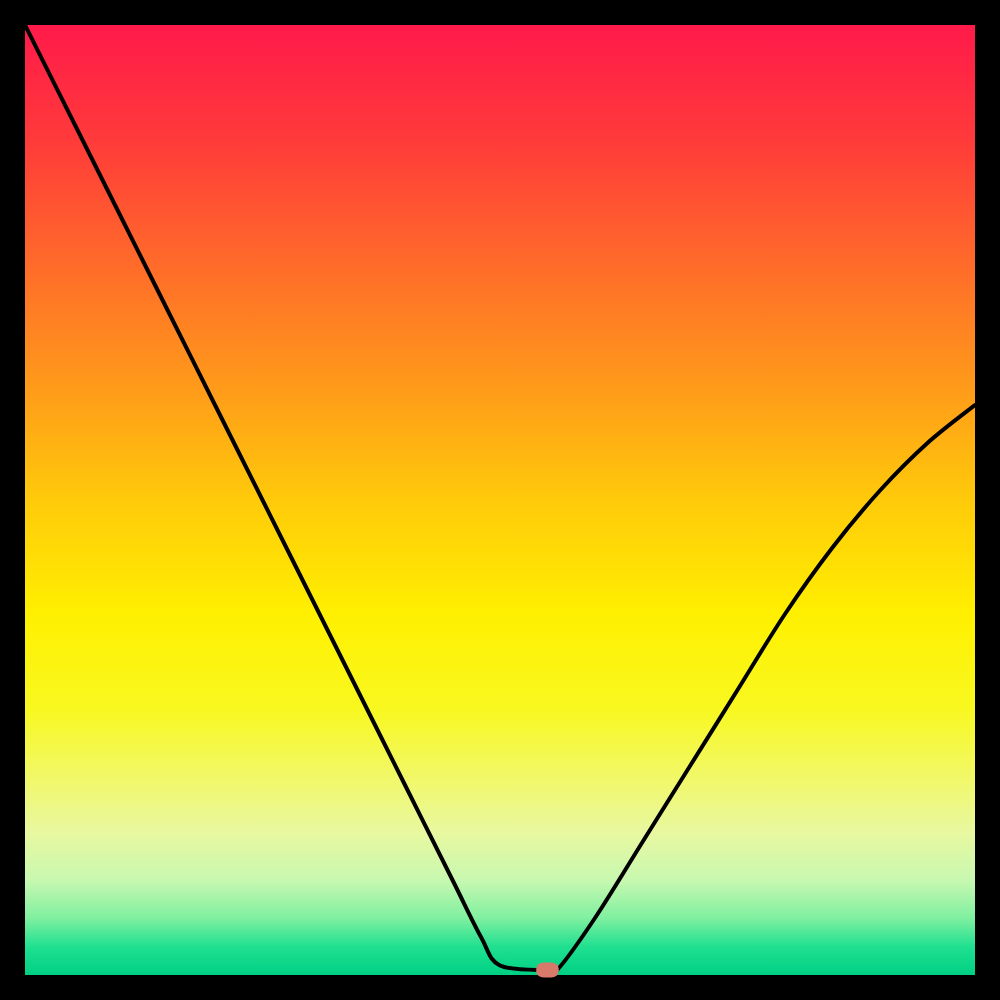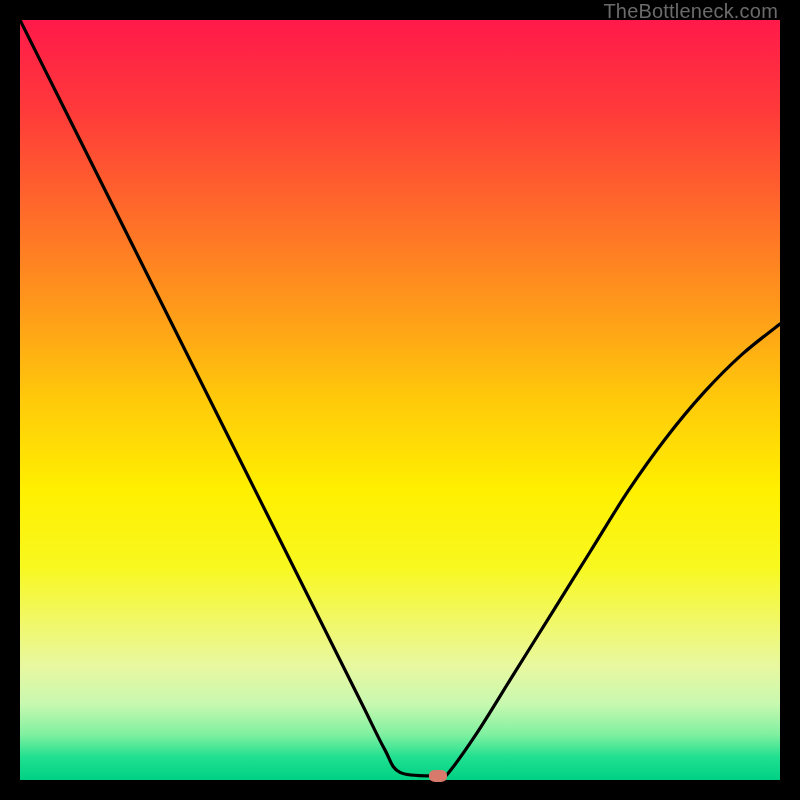--- a/index.html
+++ b/index.html
@@ -64,15 +64,14 @@
 <div class="container">
 
   <div class="plot-area"></div>
 
   <svg class="curve-svg" viewBox="0 0 760 760" preserveAspectRatio="none">
     <path id="curve-path" d="M 0.00 0.00 C 6.33 12.67, 25.33 50.67, 38.00 76.00 C 50.67 101.33, 63.33 126.67, 76.00 152.00 C 88.67 177.33, 101.33 202.67, 114.00 228.00 C 126.67 253.33, 139.33 278.67, 152.00 304.00 C 164.67 329.33, 177.33 354.67, 190.00 380.00 C 202.67 405.33, 215.33 430.67, 228.00 456.00 C 240.67 481.33, 253.33 506.67, 266.00 532.00 C 278.67 557.33, 291.33 582.67, 304.00 608.00 C 316.67 633.33, 331.87 663.73, 342.00 684.00 C 352.13 704.27, 358.47 718.20, 364.80 729.60 C 371.13 741.00, 371.13 747.97, 380.00 752.40 C 388.87 756.83, 410.40 755.57, 418.00 756.20 C 425.60 756.83, 419.27 763.17, 425.60 756.20 C 431.93 749.23, 444.60 731.50, 456.00 714.40 C 467.40 697.30, 481.33 673.87, 494.00 653.60 C 506.67 633.33, 519.33 613.07, 532.00 592.80 C 544.67 572.53, 557.33 552.27, 570.00 532.00 C 582.67 511.73, 595.33 490.20, 608.00 471.20 C 620.67 452.20, 633.33 434.47, 646.00 418.00 C 658.67 401.53, 671.33 386.33, 684.00 372.40 C 696.67 358.47, 709.33 345.80, 722.00 334.40 C 734.67 323.00, 753.67 309.07, 760.00 304.00" fill="none" stroke="#000" stroke-width="3.2" stroke-linecap="round" stroke-linejoin="round"></path>
   </svg>
 
   <div id="marker" class="marker" style="left: 429px; top: 770.2px;"></div>
 
-  <div class="watermark">TheBottleneck.com</div>
 
 </div>
 
 </body></html>

